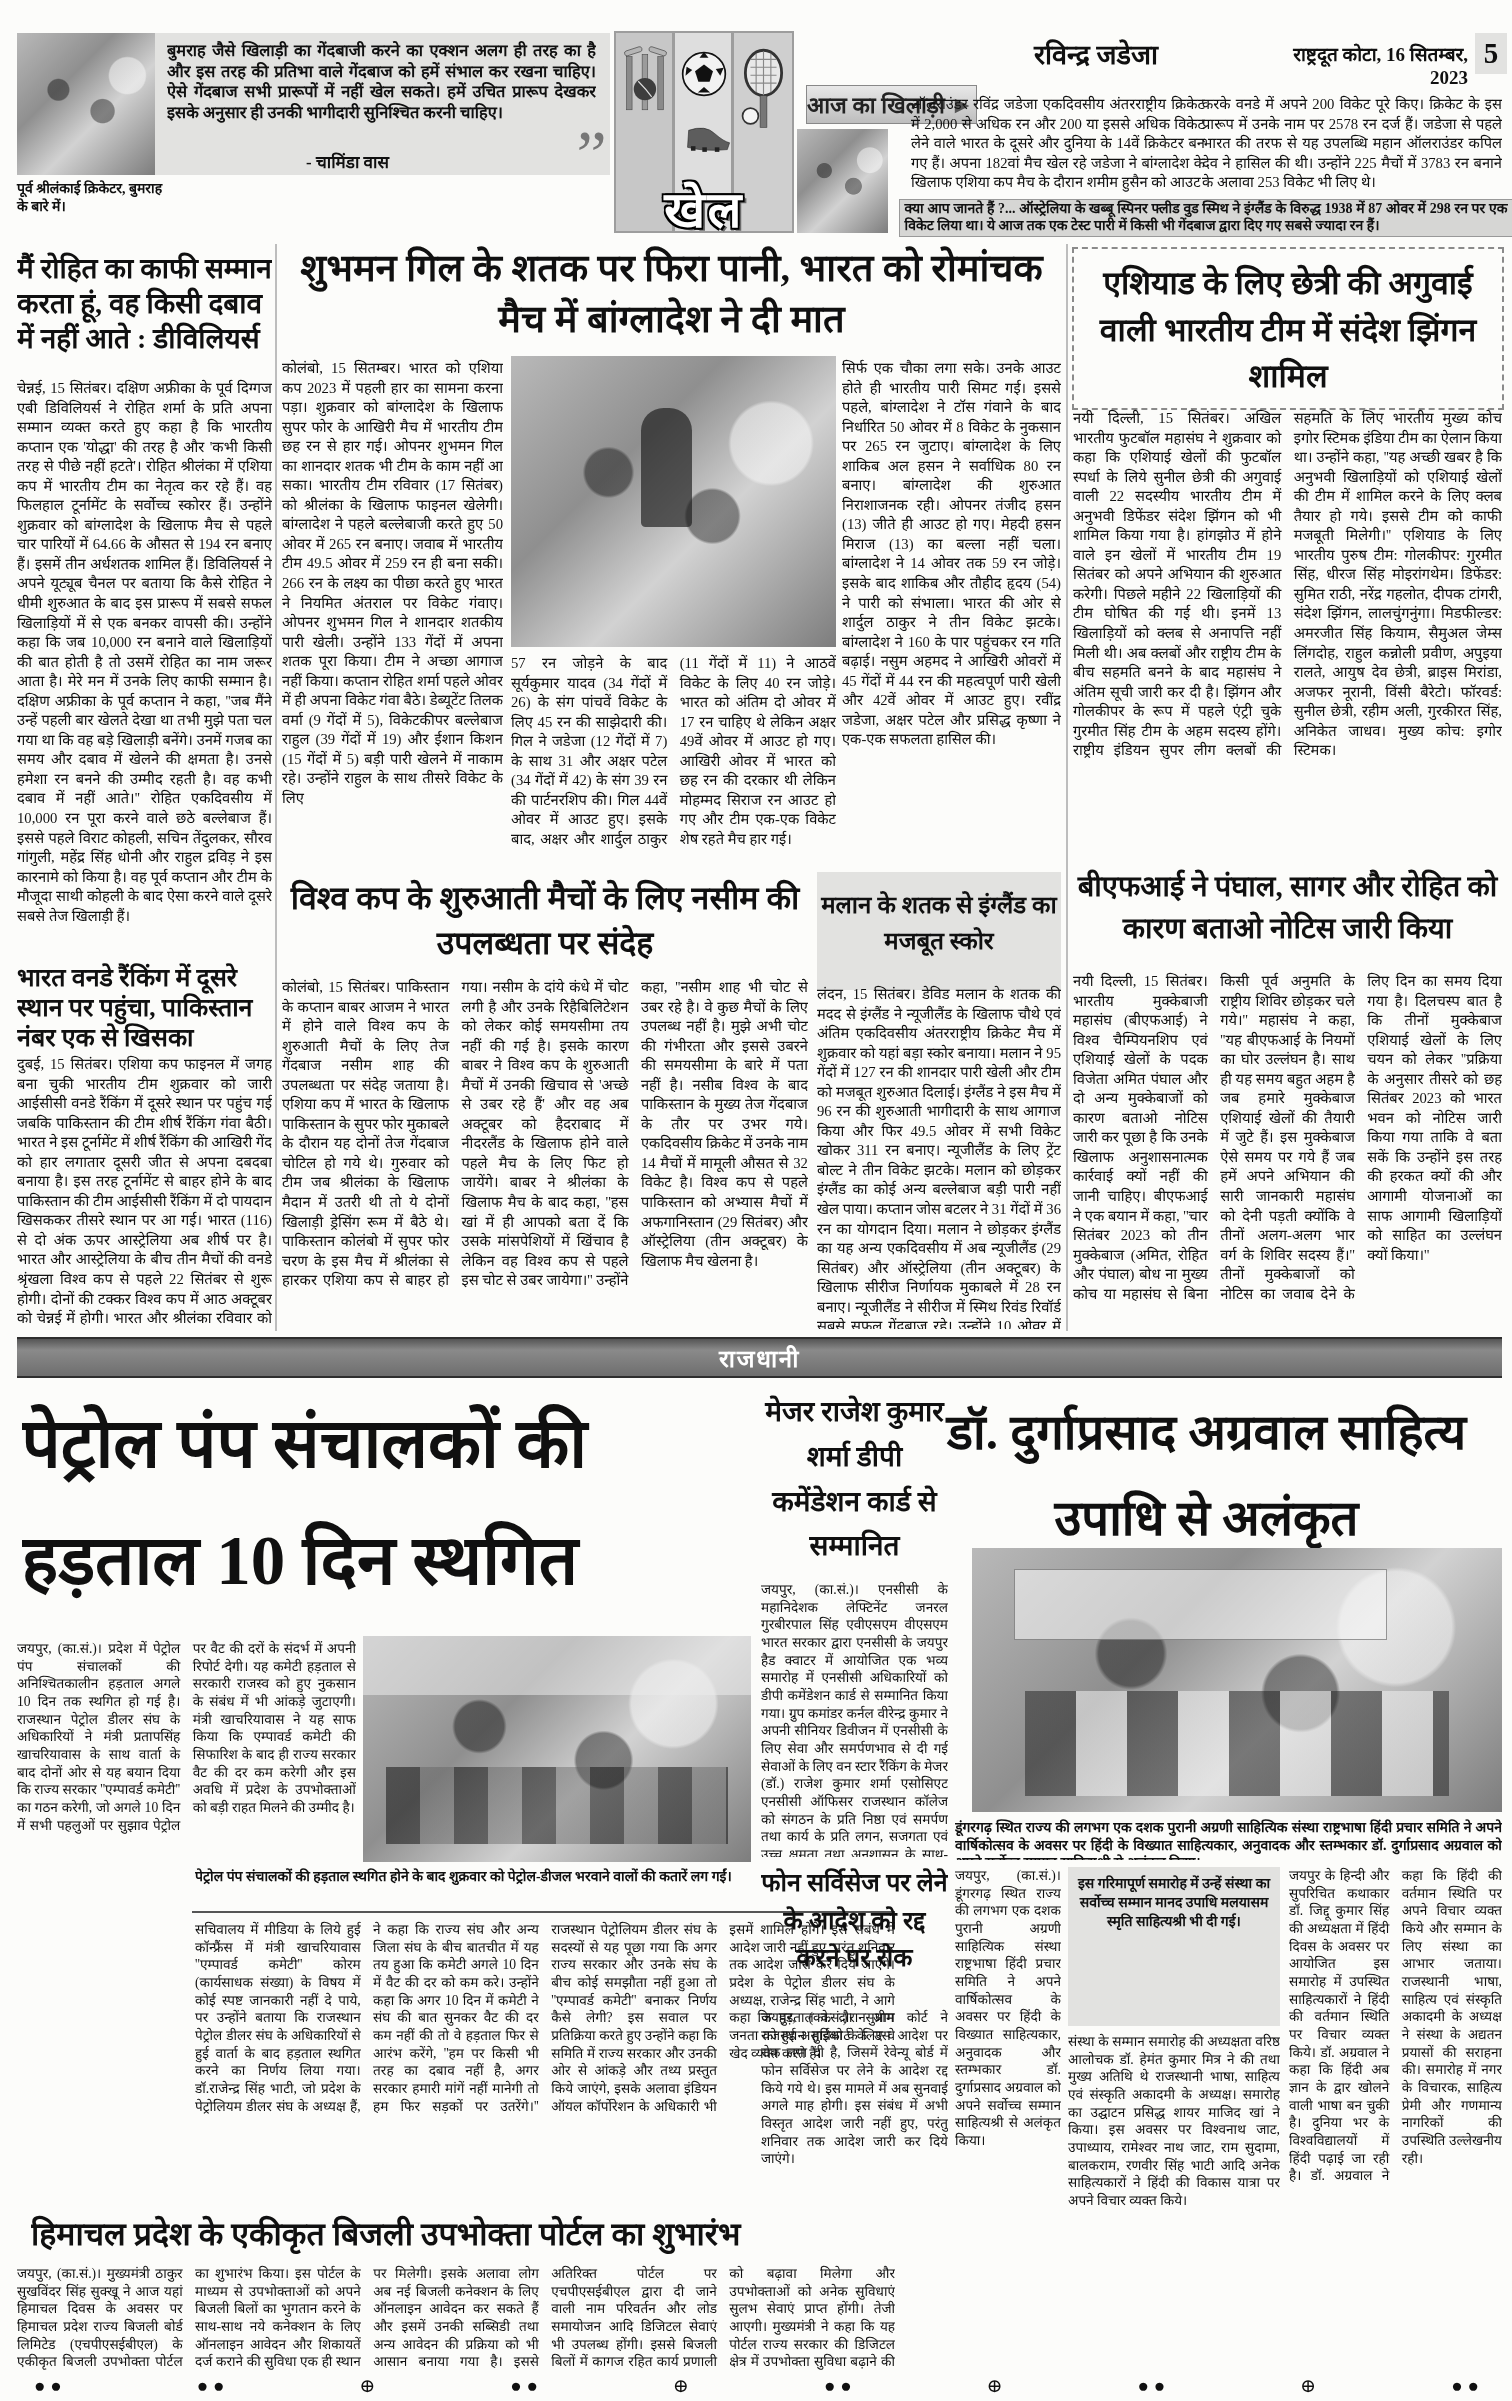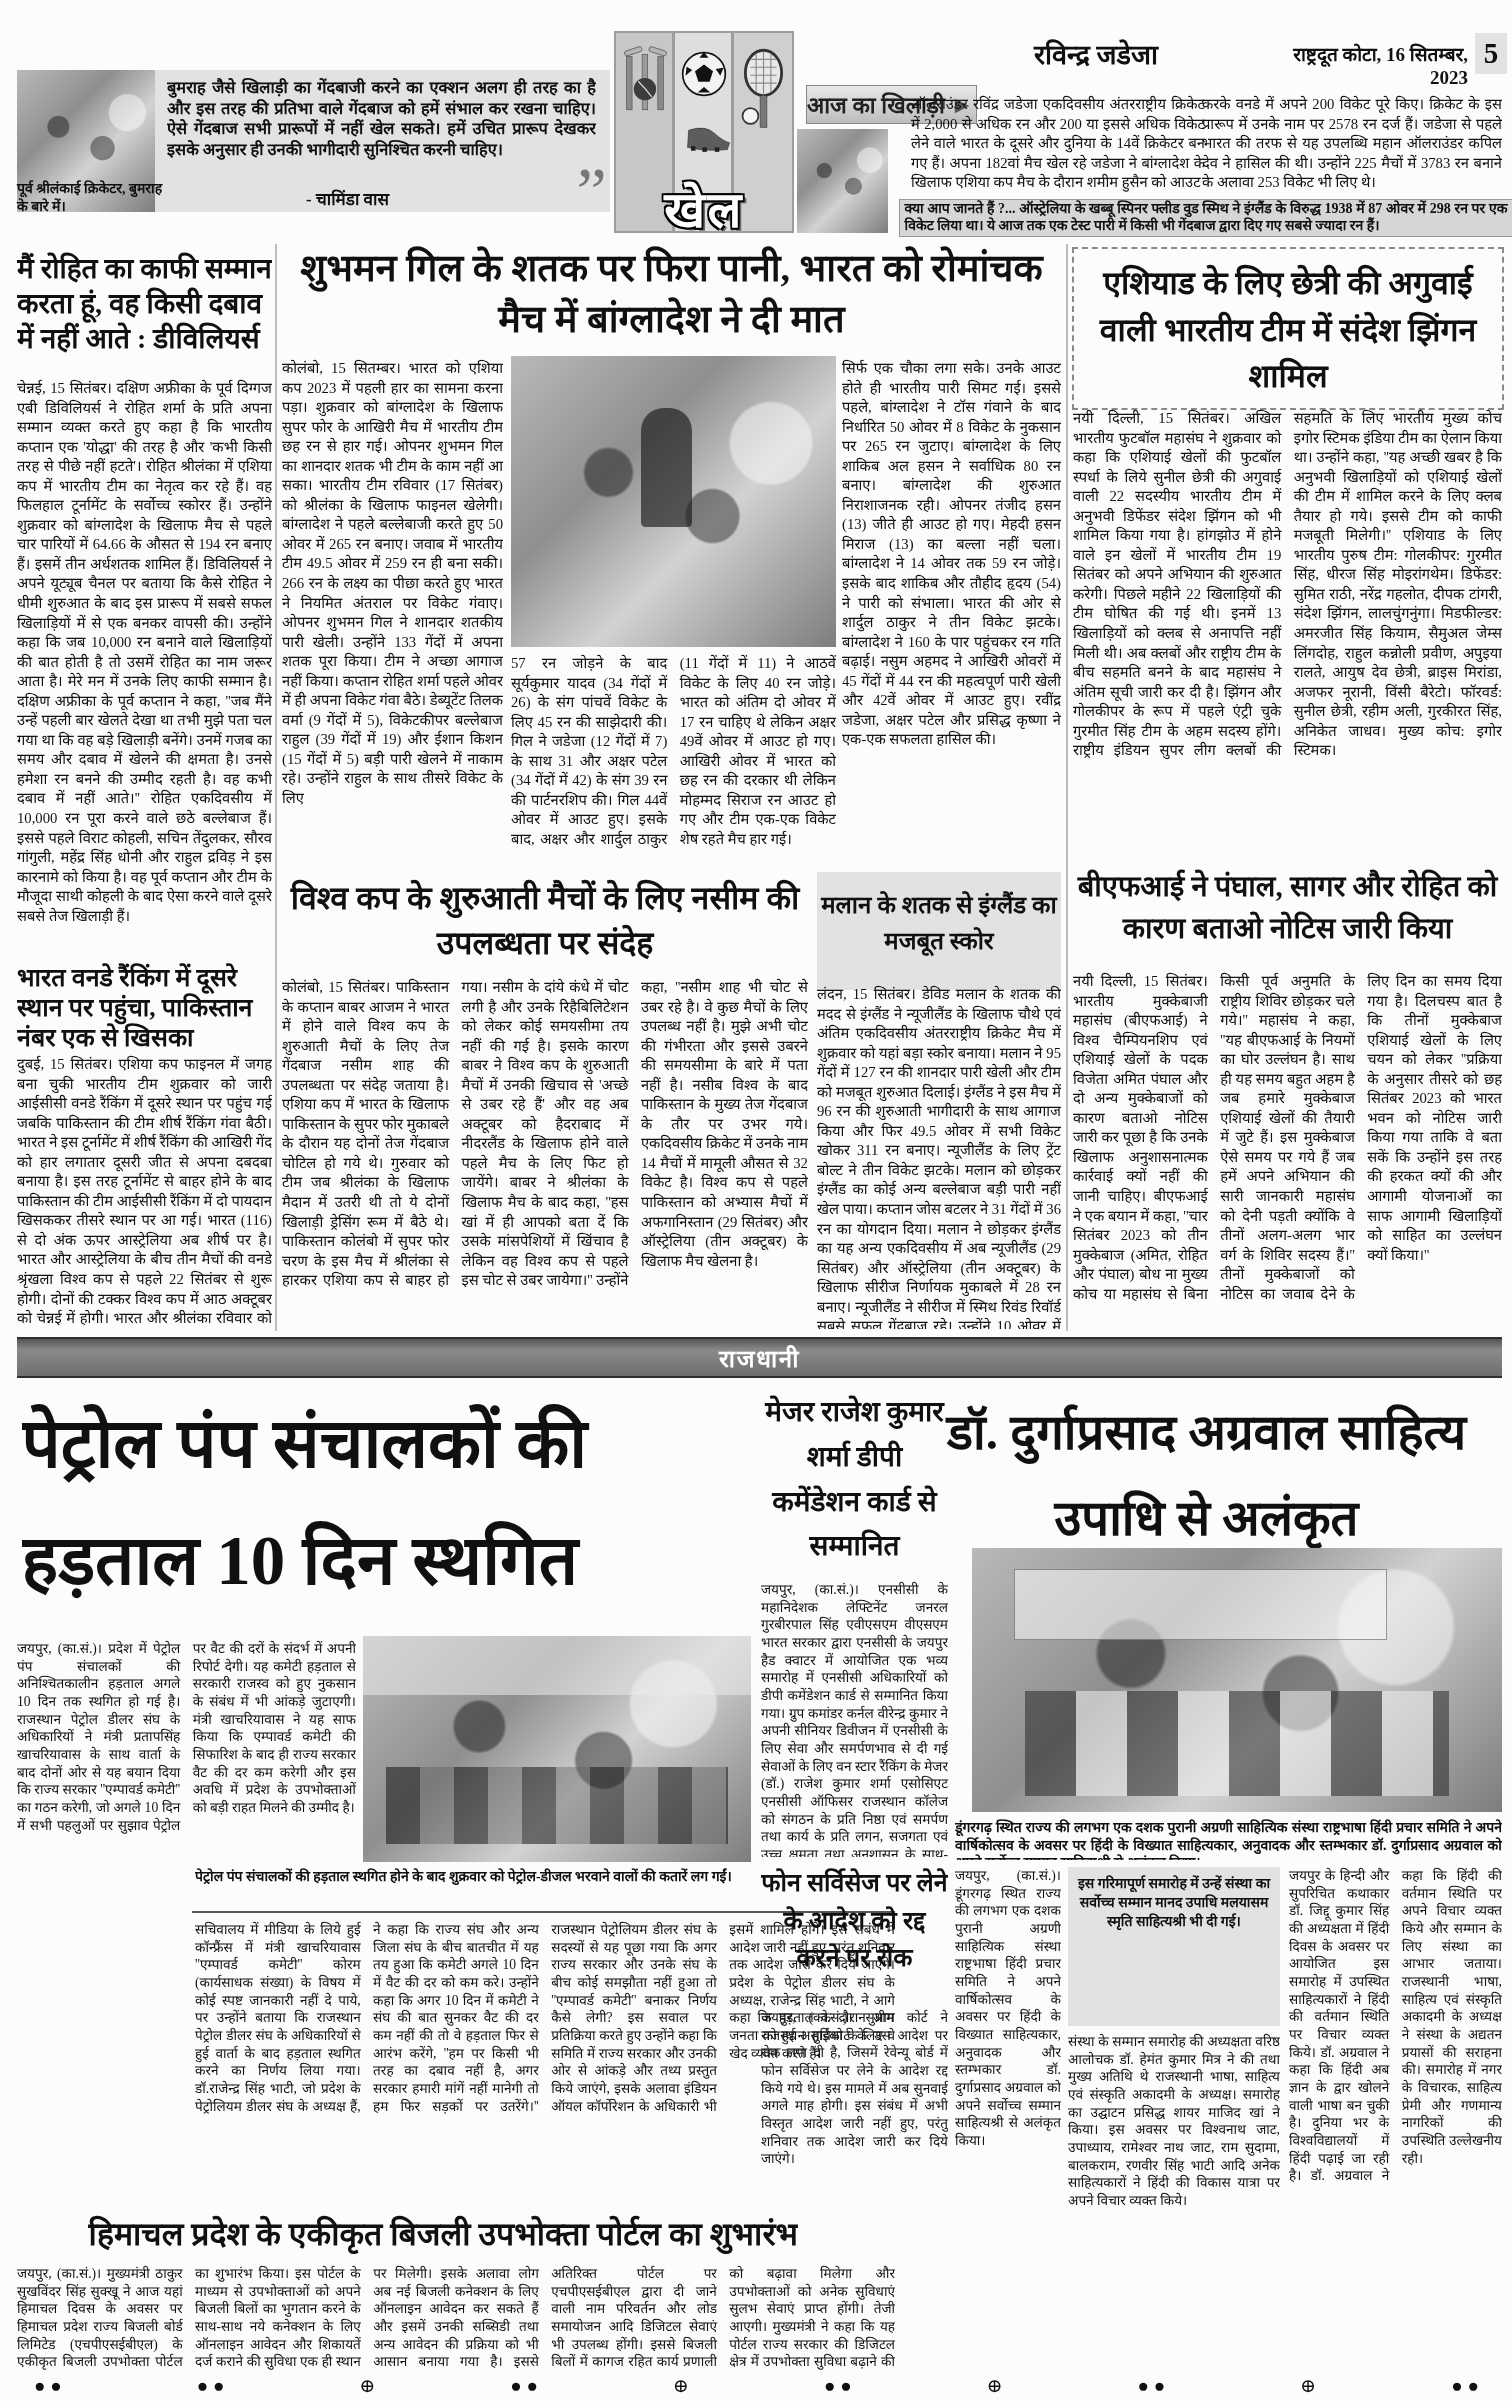--- a/index.html
+++ b/index.html
@@ -25,21 +25,21 @@
      text-shadow:-1.7px -1.7px 0 #000,1.7px -1.7px 0 #000,-1.7px 1.7px 0 #000,1.7px 1.7px 0 #000,3.4px 3.4px 0 #6a6a6a;}
   .dashed-box{border:2.3px dashed #8a8a8a;}
   .caption{font-weight:bold;font-size:14px;line-height:1.25;text-align:justify;overflow:hidden;}
   .footer-row{display:flex;justify-content:space-between;align-items:center;font-size:19px;}
 </style>
 </head>
 <body>
 
 <div class="page">
 
-  <div class="abs gray-box" style="left:17px;top:33px;width:593px;height:142px;margin-top:37px;">
+  <div class="abs gray-box" style="left:17px;top:33px;width:593px;height:142px;">
     <div class="abs photo" style="left:0;top:0;width:138px;height:142px;">
         <div class="photo-inner"></div>
       </div>
     <div class="abs" style="left:150px;top:8px;width:429px;height:113px;font-size:16.4px;font-weight:bold;line-height:1.25;text-align:justify;overflow:hidden;">बुमराह जैसे खिलाड़ी का गेंदबाजी करने का एक्शन अलग ही तरह का है और इस तरह की प्रतिभा वाले गेंदबाज को हमें संभाल कर रखना चाहिए। ऐसे गेंदबाज सभी प्रारूपों में नहीं खेल सकते। हमें उचित प्रारूप देखकर इसके अनुसार ही उनकी भागीदारी सुनिश्चित करनी चाहिए।</div>
     <div class="abs" style="left:150px;top:117px;width:361px;font-size:17px;font-weight:bold;text-align:center;">- चामिंडा वास</div>
     <div class="abs" style="right:3.4px;bottom:-19px;font-size:68px;color:#777;font-family:'Liberation Serif',serif;">”</div>
   </div>
   <div class="abs" style="left:17px;top:180px;width:147px;height:54px;font-size:14px;font-weight:bold;line-height:1.25;">पूर्व श्रीलंकाई क्रिकेटर, बुमराह के बारे में।</div>
 
   <div class="abs" style="left:614px;top:31px;width:180px;height:202px;background:#9d9d9d;overflow:hidden;">
@@ -145,21 +145,21 @@
     <div class="photo-inner"></div>
     <div class="abs" style="left:8%;top:8%;width:70%;height:26%;background:rgba(245,245,245,.6);border:1.1px solid rgba(60,60,60,.5);"></div>
     <div class="abs" style="left:10%;bottom:6%;width:80%;height:40%;background:repeating-linear-gradient(90deg,rgba(30,30,30,.5) 0 51px,rgba(240,240,240,.55) 51px 102px);"></div>
   </div>
   <div class="abs caption" style="left:955px;top:1819px;width:547px;height:41px;">डूंगरगढ़ स्थित राज्य की लगभग एक दशक पुरानी अग्रणी साहित्यिक संस्था राष्ट्रभाषा हिंदी प्रचार समिति ने अपने वार्षिकोत्सव के अवसर पर हिंदी के विख्यात साहित्यकार, अनुवादक और स्तम्भकार डॉ. दुर्गाप्रसाद अग्रवाल को अपने सर्वोच्च सम्मान साहित्यश्री से अलंकृत किया।</div>
   <div class="abs body-sm" style="left:955px;top:1867px;width:106px;height:501px;">जयपुर, (का.सं.)। डूंगरगढ़ स्थित राज्य की लगभग एक दशक पुरानी अग्रणी साहित्यिक संस्था राष्ट्रभाषा हिंदी प्रचार समिति ने अपने वार्षिकोत्सव के अवसर पर हिंदी के विख्यात साहित्यकार, अनुवादक और स्तम्भकार डॉ. दुर्गाप्रसाद अग्रवाल को अपने सर्वोच्च सम्मान साहित्यश्री से अलंकृत किया।</div>
   <div class="abs gray-box" style="left:1068px;top:1867px;width:212px;height:159px;padding:8px;font-size:14px;font-weight:bold;line-height:1.35;text-align:center;overflow:hidden;box-sizing:border-box;">इस गरिमापूर्ण समारोह में उन्हें संस्था का सर्वोच्च सम्मान मानद उपाधि मलयासम स्मृति साहित्यश्री भी दी गई।</div>
   <div class="abs body-sm" style="left:1068px;top:2033px;width:212px;height:335px;">संस्था के सम्मान समारोह की अध्यक्षता वरिष्ठ आलोचक डॉ. हेमंत कुमार मित्र ने की तथा मुख्य अतिथि थे राजस्थानी भाषा, साहित्य एवं संस्कृति अकादमी के अध्यक्ष। समारोह का उद्घाटन प्रसिद्ध शायर माजिद खां ने किया। इस अवसर पर विश्वनाथ जाट, उपाध्याय, रामेश्वर नाथ जाट, राम सुदामा, बालकराम, रणवीर सिंह भाटी आदि अनेक साहित्यकारों ने हिंदी की विकास यात्रा पर अपने विचार व्यक्त किये।</div>
   <div class="abs body-sm cols2" style="left:1289px;top:1867px;width:213px;height:501px;">जयपुर के हिन्दी और सुपरिचित कथाकार डॉ. जिद्दू कुमार सिंह की अध्यक्षता में हिंदी दिवस के अवसर पर आयोजित इस समारोह में उपस्थित साहित्यकारों ने हिंदी की वर्तमान स्थिति पर विचार व्यक्त किये। डॉ. अग्रवाल ने कहा कि हिंदी अब ज्ञान के द्वार खोलने वाली भाषा बन चुकी है। दुनिया भर के विश्वविद्यालयों में हिंदी पढ़ाई जा रही है। डॉ. अग्रवाल ने कहा कि हिंदी की वर्तमान स्थिति पर अपने विचार व्यक्त किये और सम्मान के लिए संस्था का आभार जताया। राजस्थानी भाषा, साहित्य एवं संस्कृति अकादमी के अध्यक्ष ने संस्था के अद्यतन प्रयासों की सराहना की। समारोह में नगर के विचारक, साहित्य प्रेमी और गणमान्य नागरिकों की उपस्थिति उल्लेखनीय रही।</div>
 
-  <div class="abs headline" style="left:31px;top:2215px;width:723px;height:47px;font-size:32px;line-height:1.2;text-align:right;margin-left:44px;">हिमाचल प्रदेश के एकीकृत बिजली उपभोक्ता पोर्टल का शुभारंभ</div>
+  <div class="abs headline" style="left:31px;top:2215px;width:723px;height:47px;font-size:32px;line-height:1.2;text-align:left;">हिमाचल प्रदेश के एकीकृत बिजली उपभोक्ता पोर्टल का शुभारंभ</div>
   <div class="abs body-sm cols5" style="left:17px;top:2265px;width:878px;height:111px;">जयपुर, (का.सं.)। मुख्यमंत्री ठाकुर सुखविंदर सिंह सुक्खू ने आज यहां हिमाचल दिवस के अवसर पर हिमाचल प्रदेश राज्य बिजली बोर्ड लिमिटेड (एचपीएसईबीएल) के एकीकृत बिजली उपभोक्ता पोर्टल का शुभारंभ किया। इस पोर्टल के माध्यम से उपभोक्ताओं को अपने बिजली बिलों का भुगतान करने के साथ-साथ नये कनेक्शन के लिए ऑनलाइन आवेदन और शिकायतें दर्ज कराने की सुविधा एक ही स्थान पर मिलेगी। इसके अलावा लोग अब नई बिजली कनेक्शन के लिए ऑनलाइन आवेदन कर सकते हैं और इसमें उनकी सब्सिडी तथा अन्य आवेदन की प्रक्रिया को भी आसान बनाया गया है। इससे अतिरिक्त पोर्टल पर एचपीएसईबीएल द्वारा दी जाने वाली नाम परिवर्तन और लोड समायोजन आदि डिजिटल सेवाएं भी उपलब्ध होंगी। इससे बिजली बिलों में कागज रहित कार्य प्रणाली को बढ़ावा मिलेगा और उपभोक्ताओं को अनेक सुविधाएं सुलभ सेवाएं प्राप्त होंगी। तेजी आएगी। मुख्यमंत्री ने कहा कि यह पोर्टल राज्य सरकार की डिजिटल क्षेत्र में उपभोक्ता सुविधा बढ़ाने की दिशा में एक महत्वपूर्ण कदम है, जिससे प्रशासनिक प्रक्रियाएं सुव्यवस्थित होंगी और सेवाओं में तेजी आएगी।</div>
 
   <div class="abs footer-row" style="left:34px;top:2373px;width:1445px;height:25px;">
     <span>● ●</span>
     <span>● ●</span>
     <span>⊕</span>
     <span>● ●</span>
     <span>⊕</span>
     <span>● ●</span>
     <span>⊕</span>

